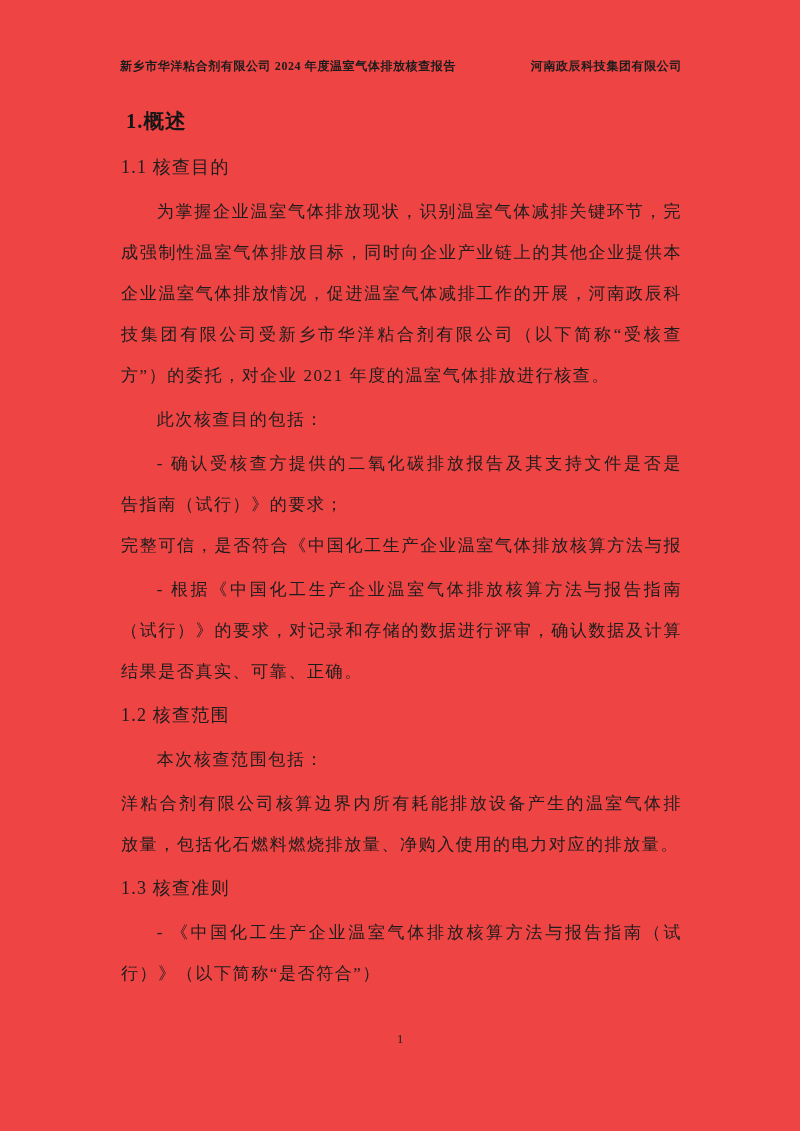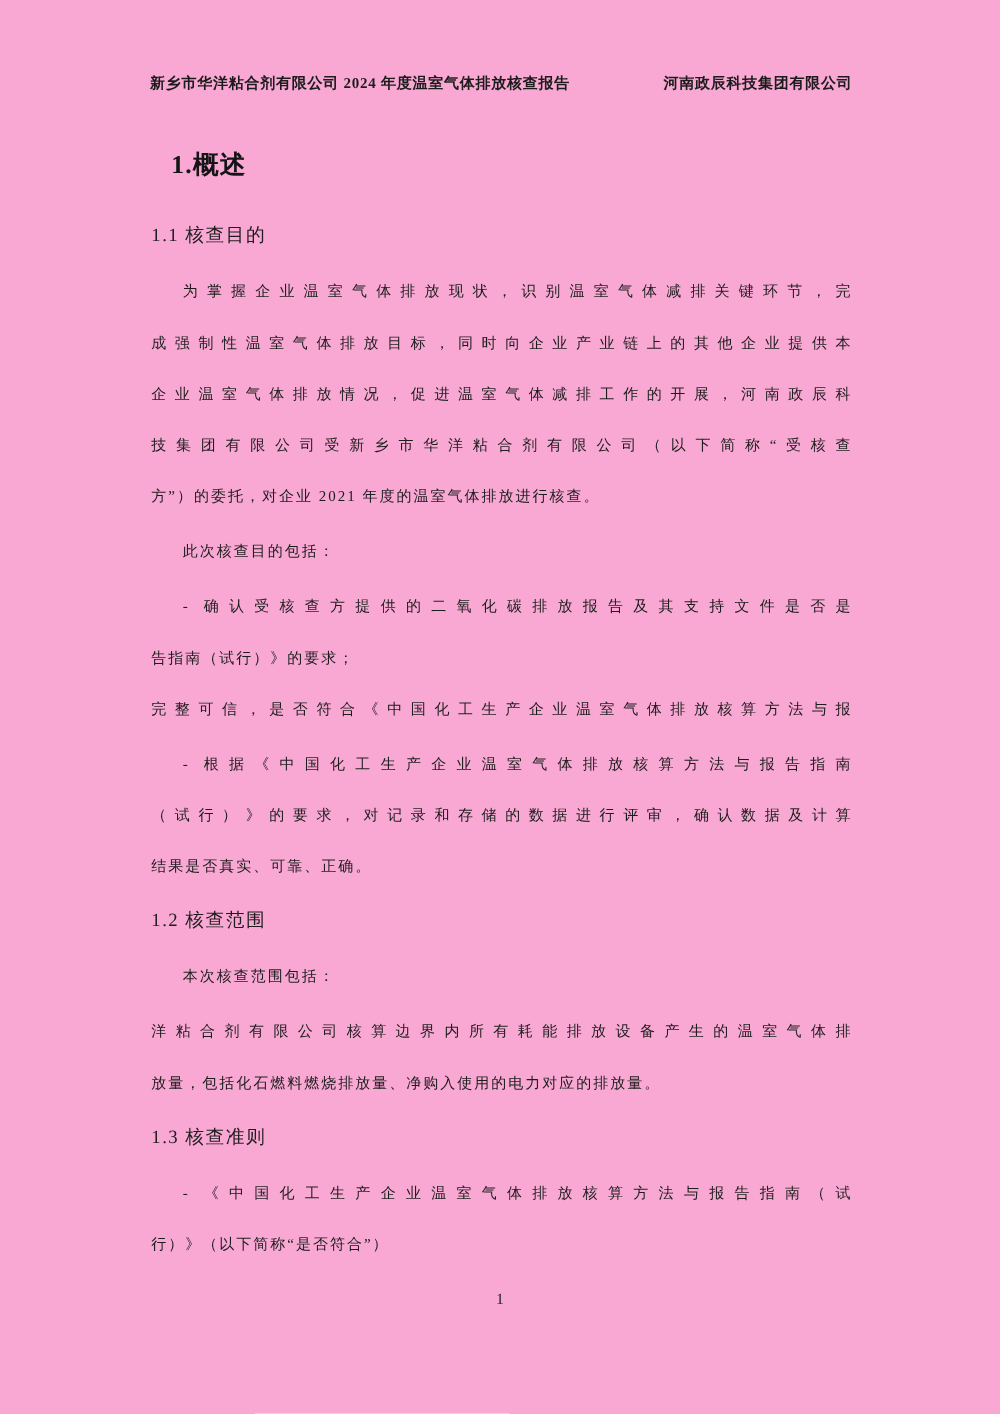--- a/index.html
+++ b/index.html
@@ -4,21 +4,21 @@
 <style>
   html, body {
     margin: 0;
     padding: 0;
     background: #ffffff;
   }
   .page {
     position: relative;
     width: 800px;
     height: 1131px;
-    background: #f9a8d4;
+    background: #ef4444;
     overflow: hidden;
     font-family: "Liberation Serif", "DejaVu Serif", serif;
     color: #1f1f1f;
   }
   .page-header {
     position: absolute;
     top: 58px;
     left: 120px;
     right: 118px;
     display: flex;
@@ -30,40 +30,40 @@
     color: #1c1c1c;
     white-space: nowrap;
   }
   .doc-content {
     position: absolute;
     top: 96px;
     left: 121px;
     width: 561px;
   }
   .h1 {
-    margin: 16px;
+    margin: 5px;
     font-size: 20.5px;
     font-weight: 700;
     line-height: 41px;
     letter-spacing: 1px;
     color: #151515;
   }
   .h2 {
     margin: 3px 0 0 0;
-    font-size: 15px;
+    font-size: 18px;
     font-weight: 400;
     line-height: 41px;
     letter-spacing: 1.2px;
     color: #1d1d1d;
   }
   .para {
     margin: 3px 0 0 0;
   }
   .line {
-    font-size: 12px;
+    font-size: 17px;
     line-height: 41px;
     letter-spacing: 1.6px;
     color: #1d1d1d;
     text-align: justify;
     white-space: normal;
   }
   .line.fill {
     text-align-last: justify;
   }
   .line.indent {

